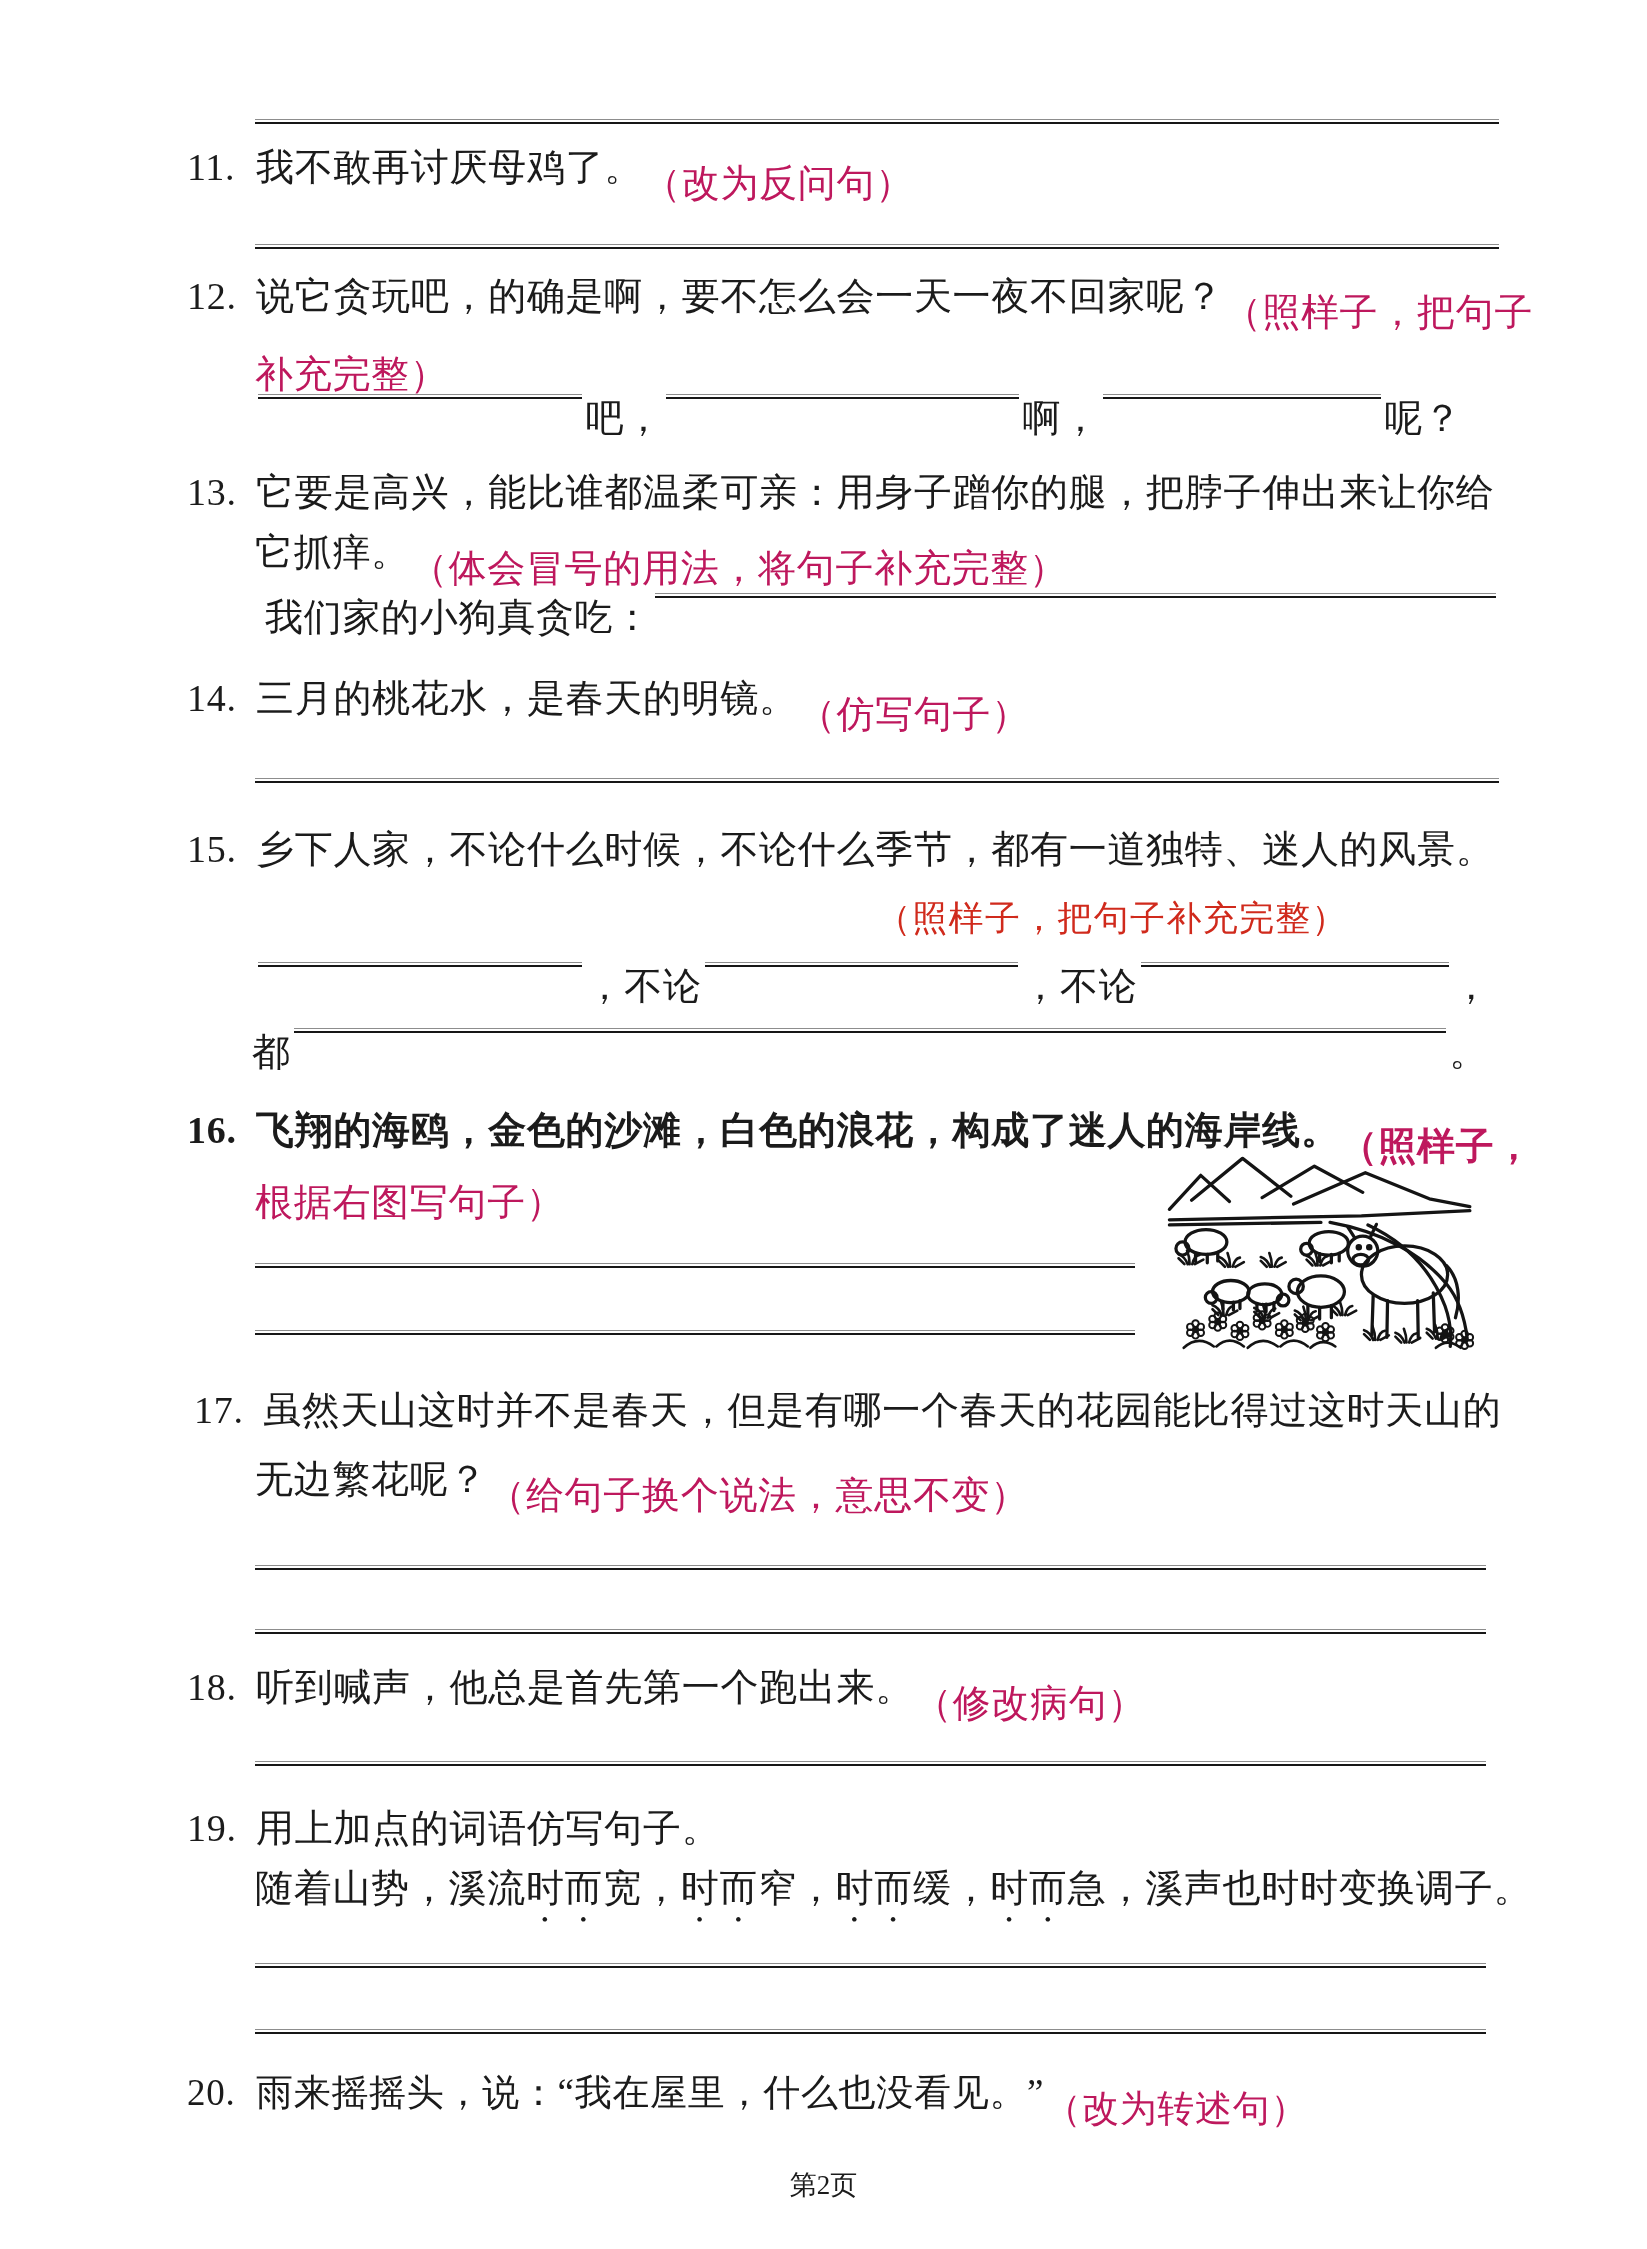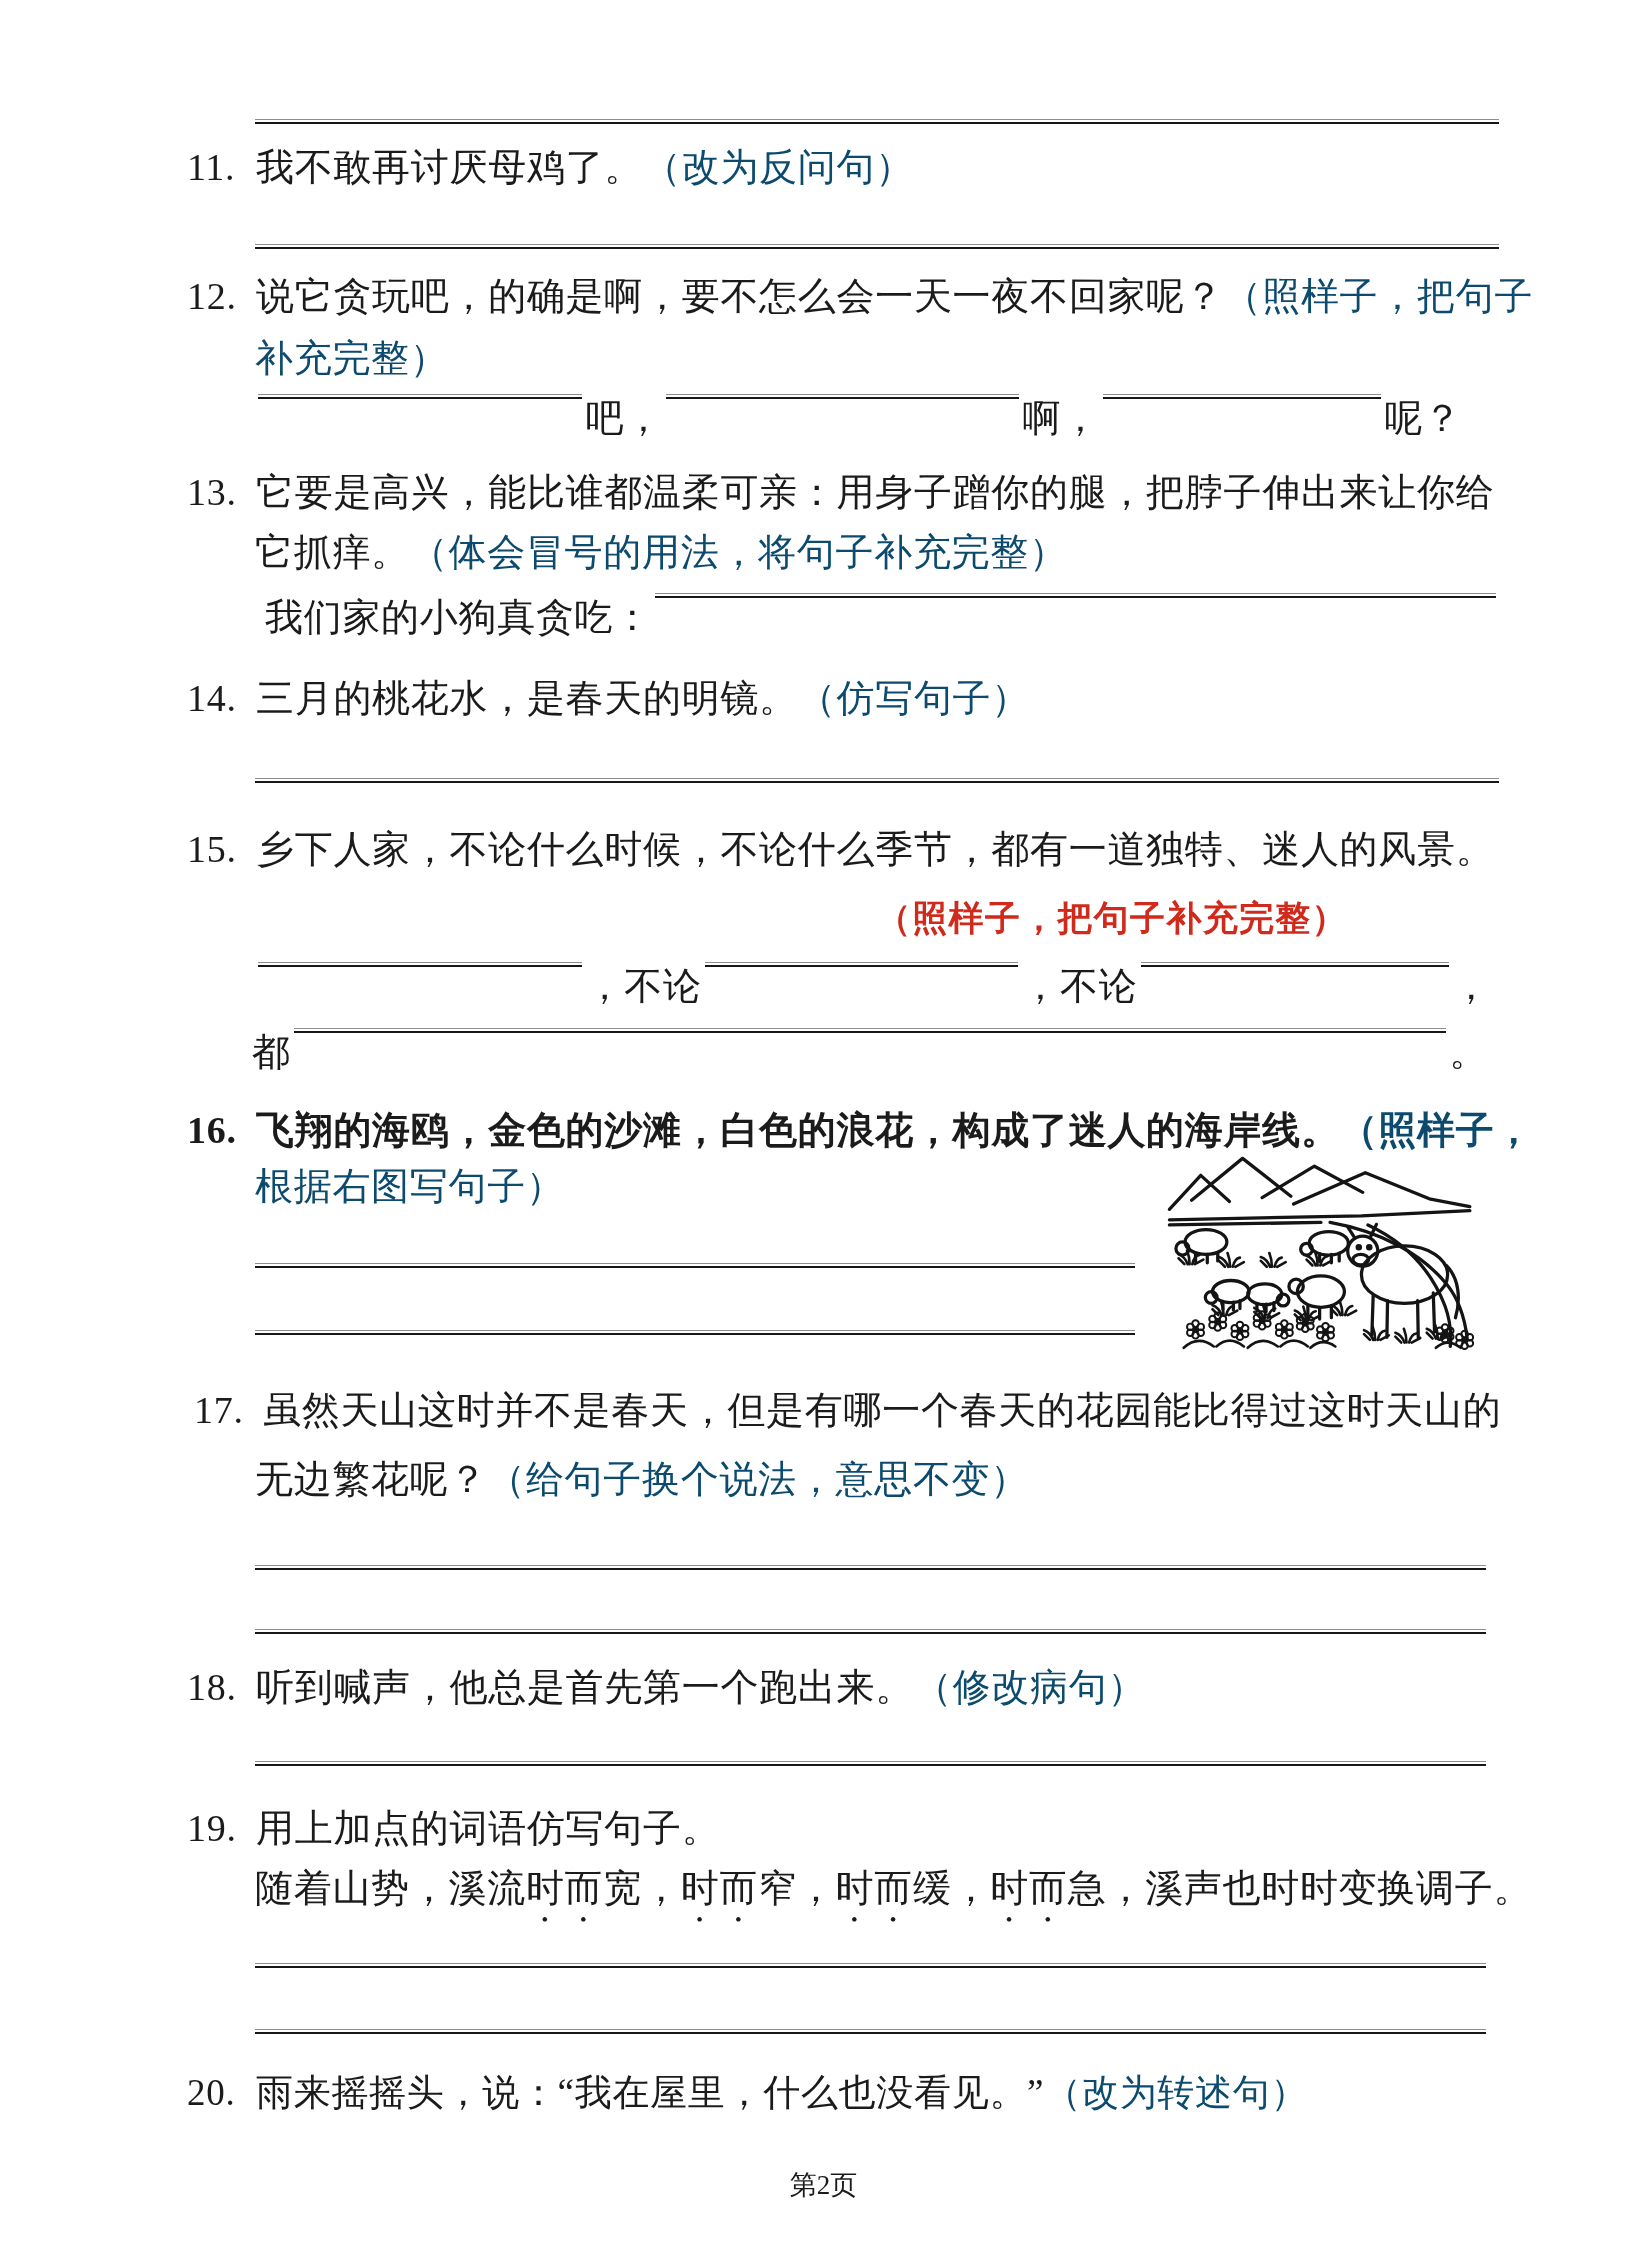--- a/index.html
+++ b/index.html
@@ -14,29 +14,28 @@
   .row{
     position:absolute;
     display:flex;
     align-items:flex-start;
     font-size:38px;
     line-height:48px;
     white-space:nowrap;
     letter-spacing:0.7px;
   }
   .qnum{flex:none;width:69px;}
-  .red{color:#0c4a6e;}
+  .red{color:#be185d;margin-top:16px;}
   .red-line{
     position:absolute;
     font-size:35px;
     line-height:46px;
     white-space:nowrap;
     color:#d02a1c;
     letter-spacing:1.3px;
-    font-weight:bold;
   }
   
   .rulebg{
     background:
       linear-gradient(#8d8d8d,#8d8d8d) 0 0/100% 1.3px no-repeat,
       linear-gradient(#171717,#171717) 0 100%/100% 2px no-repeat;
   }
   .rule{position:absolute;height:4.6px;}
   .blank{
     display:inline-block;

